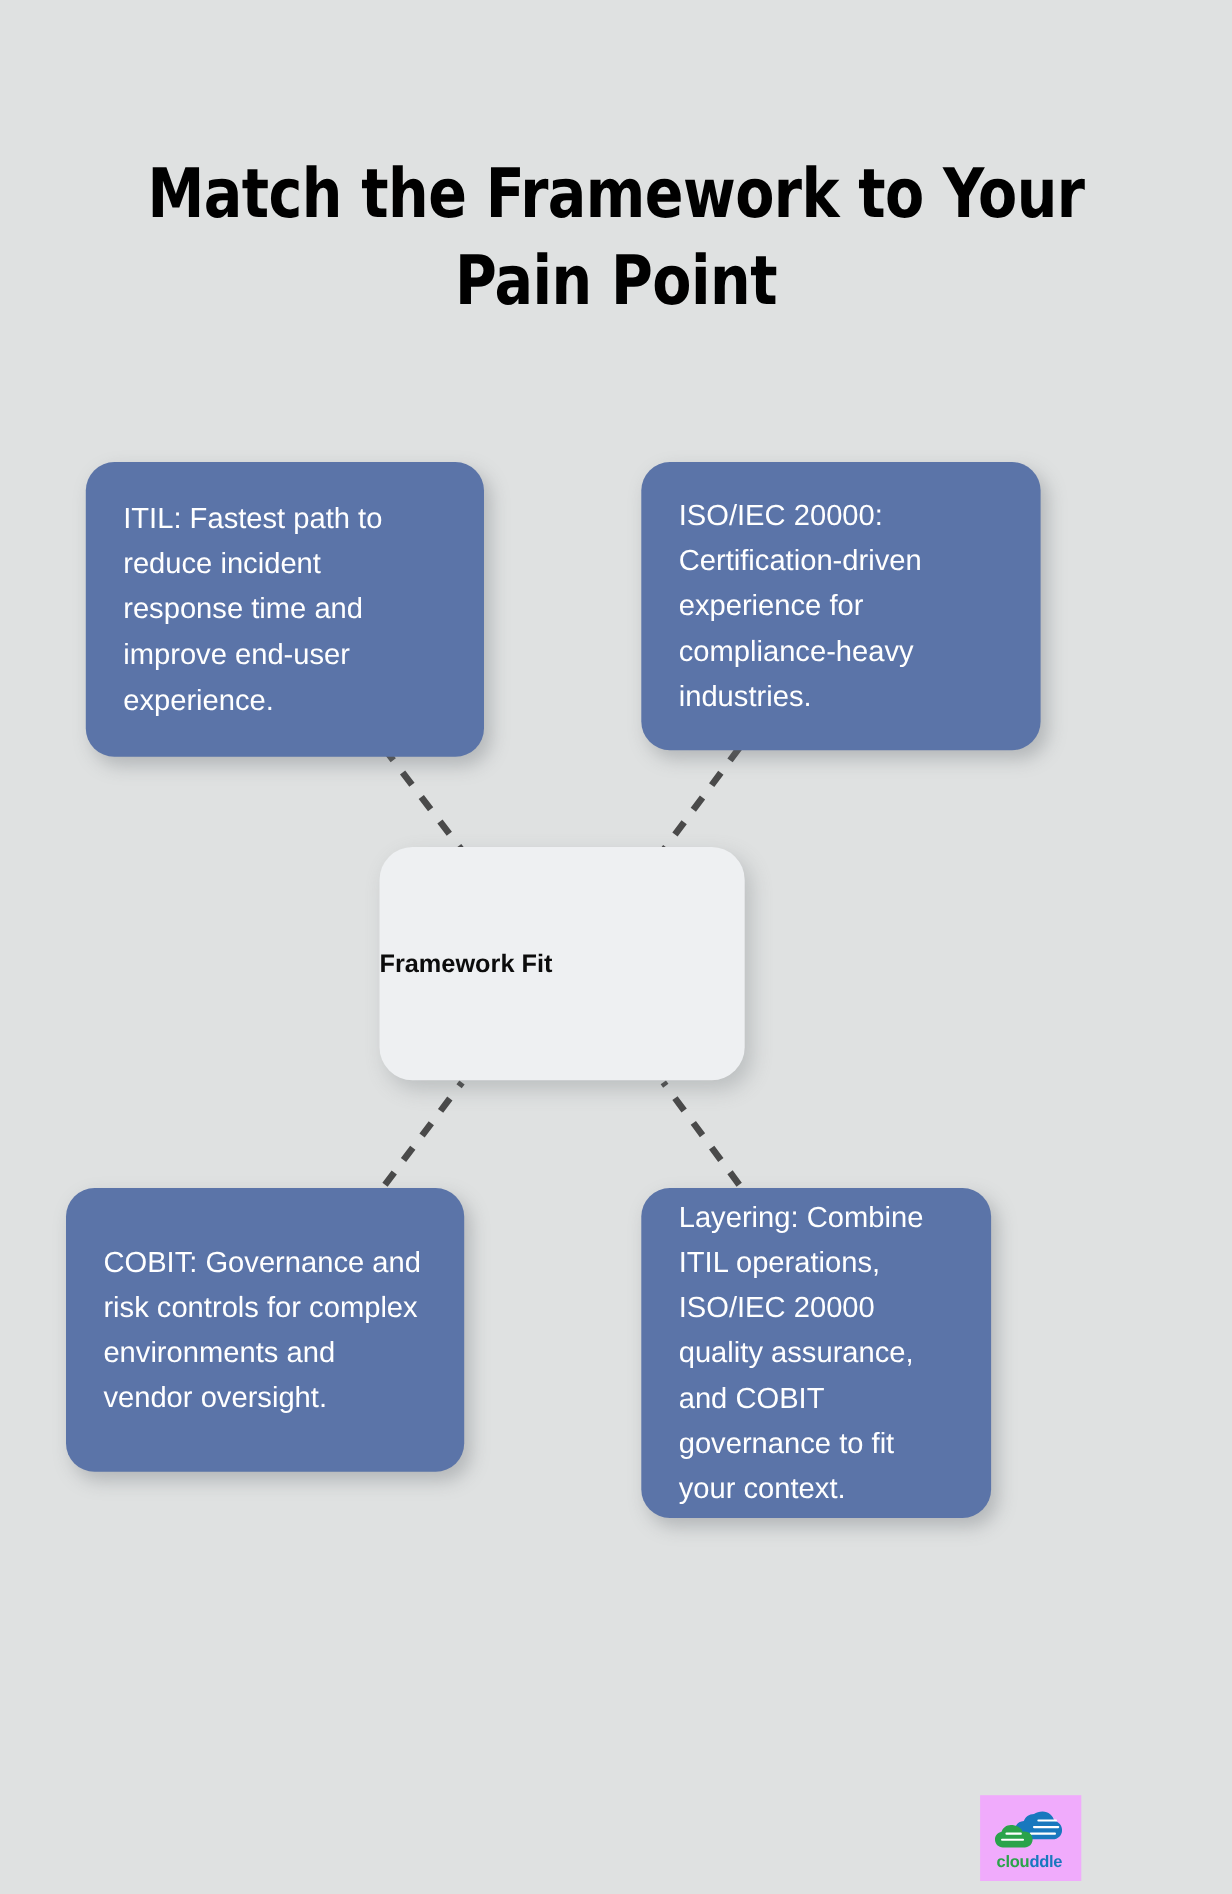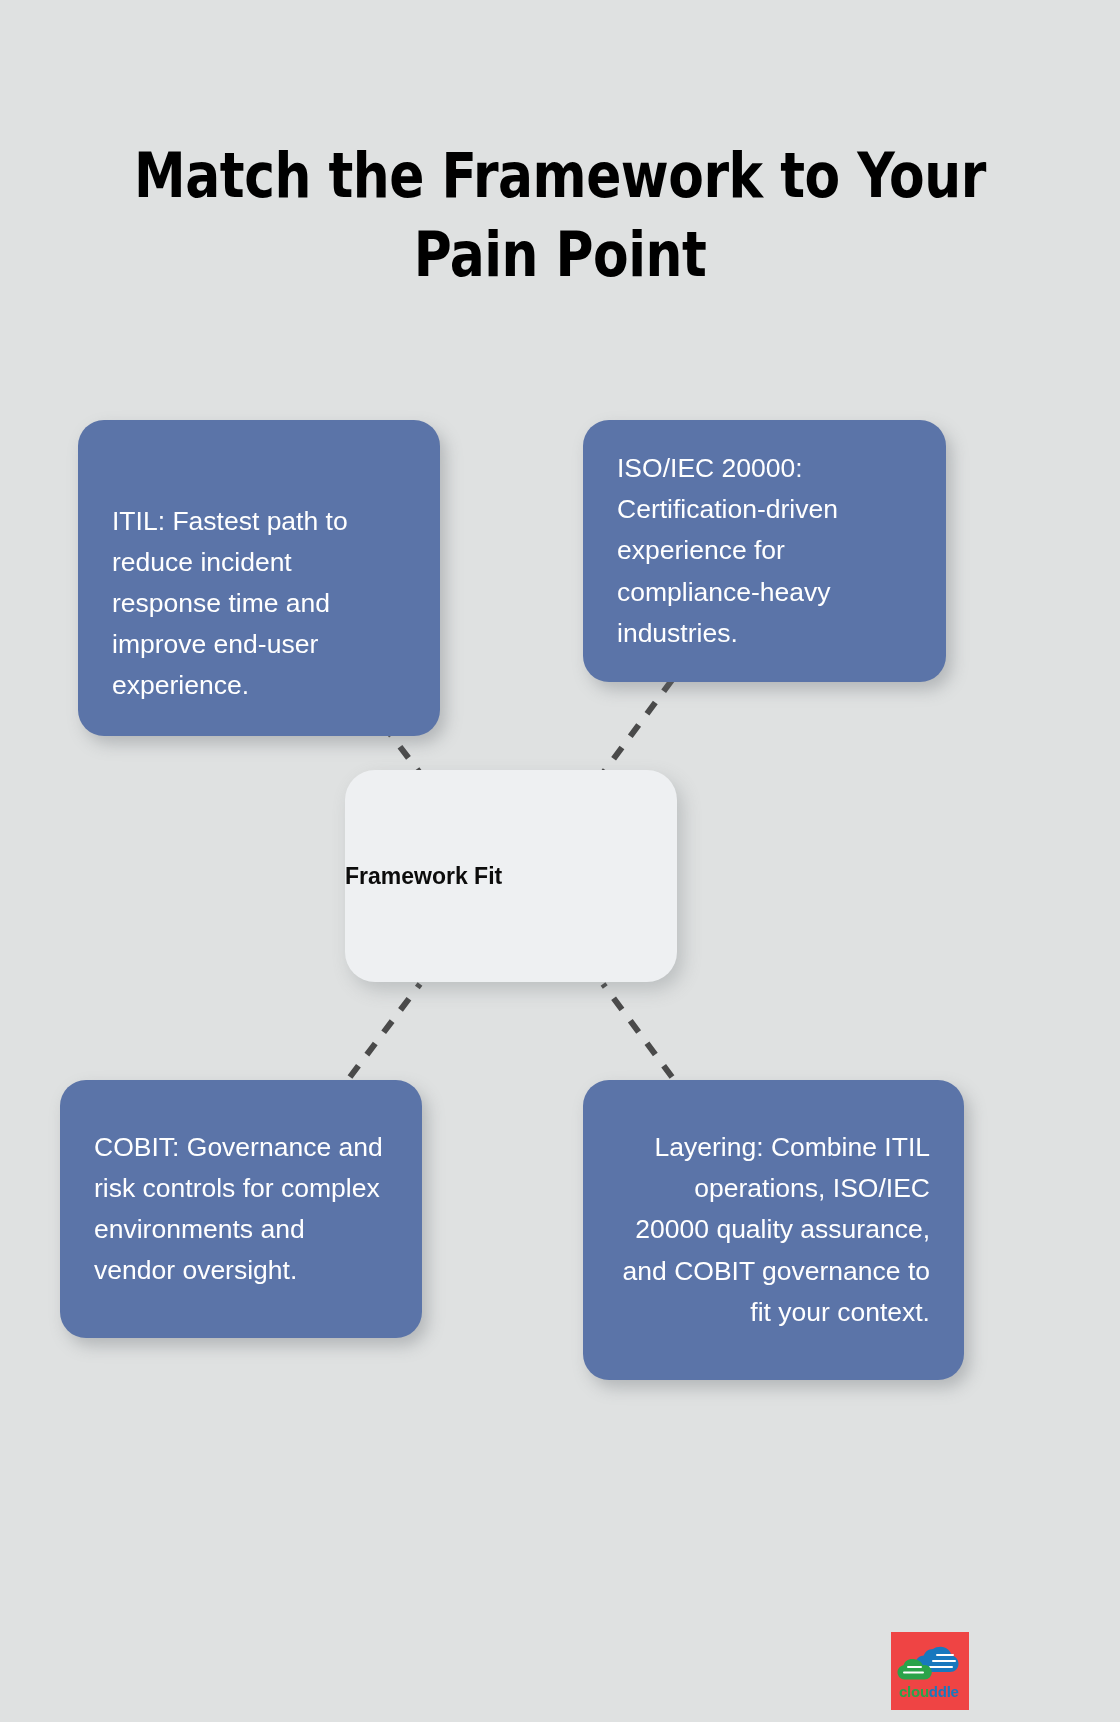--- a/index.html
+++ b/index.html
@@ -44,46 +44,46 @@
     box-shadow:6px 8px 16px rgba(110,115,120,0.38);
     padding:30px 34px;
   }
   .node.blue .node-text{
     color:#ffffff;
     font-size:26.5px;
     line-height:1.55;
     font-weight:400;
   }
 
-  #node-itil{ left:78px;  top:380px;  width:362px; height:316px;align-items:flex-end; }
+  #node-itil{ left:78px;  top:380px;  width:362px; height:268px; }
   #node-iso{  left:583px; top:380px;  width:363px; height:262px; }
   #node-cobit{left:60px;  top:1040px; width:362px; height:258px; }
-  #node-layering{left:583px;top:1040px;width:381px;height:300px;text-align:right; }
+  #node-layering{left:583px;top:1040px;width:318px;height:300px; }
 
   #node-center{
     left:345px; top:730px; width:332px; height:212px;
     background:#eef0f2;
     border-radius:30px;
     box-shadow:6px 8px 18px rgba(110,115,120,0.30);
     justify-content:center;
   }
   #node-center .node-text{
     color:#0c0c0c;
     font-size:23px;
     font-weight:bold;
     text-align:left;
     width:100%;
   }
 
   
   .logo-card{
     position:absolute;
     left:891px; top:1592px;
-    width:78px; height:78px;
-    background:#ef4444;
+    width:92px; height:78px;
+    background:#f0abfc;
     display:flex;
     align-items:center;
     justify-content:center;
   }
   .logo-card svg{display:block;}
 </style>
 </head>
 <body>
 
 <div class="canvas">

